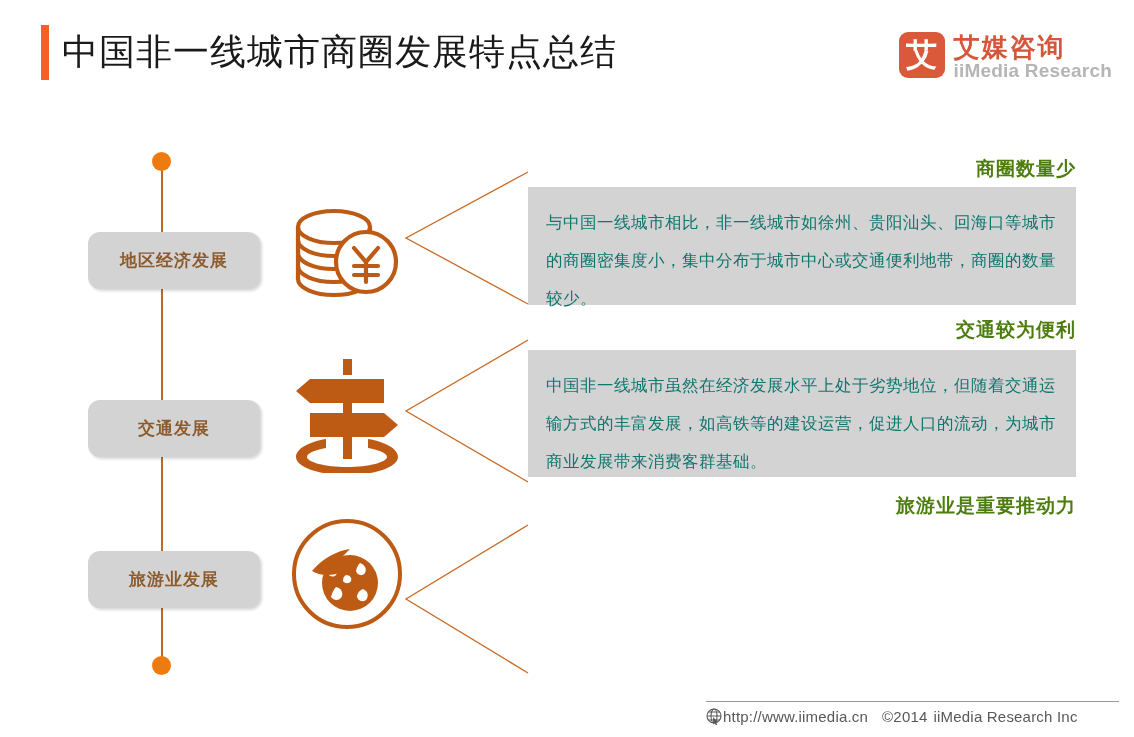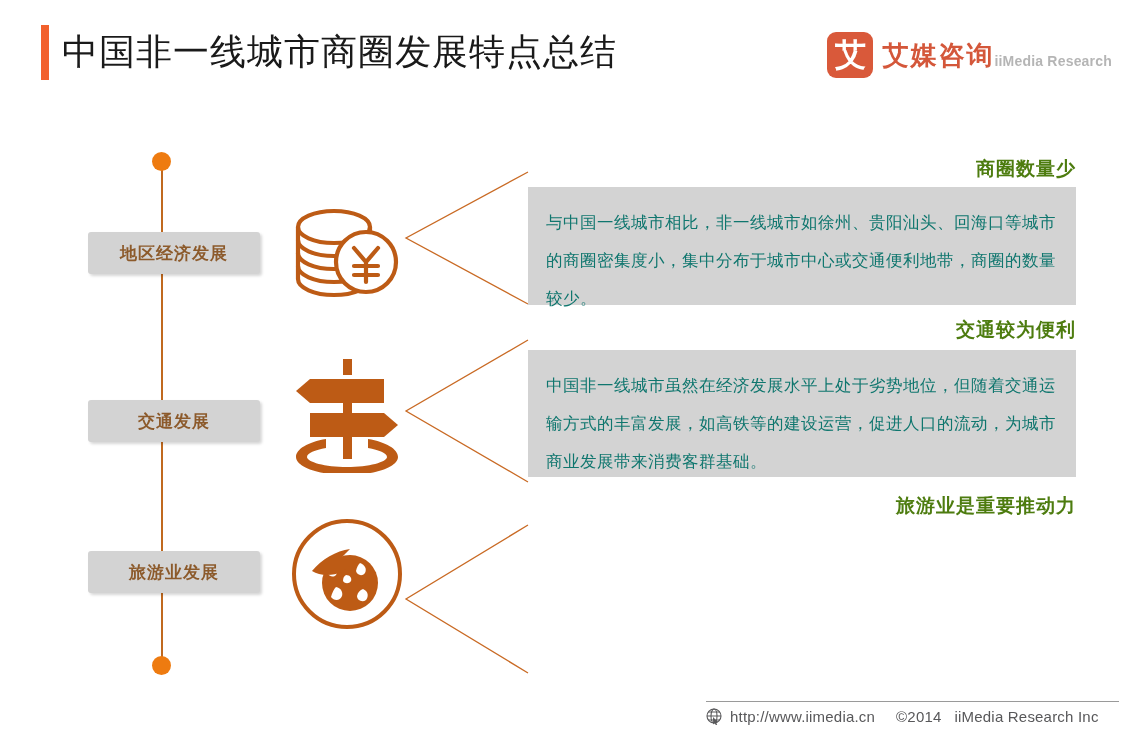--- a/index.html
+++ b/index.html
@@ -51,33 +51,32 @@
     border-radius: 9px;
     background: #d9593a;
     color: #ffffff;
     font-size: 31px;
     line-height: 46px;
     text-align: center;
     font-weight: 700;
   }
   #logo-text {
     display: flex;
-    flex-direction: row;
+    flex-direction: column;
     justify-content: center;
-    align-items: flex-end;
   }
   #logo-cn {
     font-size: 26px;
     line-height: 30px;
     letter-spacing: 2px;
     color: #d4573a;
     font-weight: 700;
   }
   #logo-en {
-    font-size: 14px;
+    font-size: 19px;
     line-height: 17px;
     letter-spacing: 0.2px;
     color: #b5b5b5;
     font-weight: 700;
   }
 
   
   #timeline {
     position: absolute;
     left: 0; top: 0;
@@ -110,23 +109,23 @@
   }
   #row-0 { top: 150px; height: 155px; }
   #row-1 { top: 310px; height: 165px; }
   #row-2 { top: 485px; height: 180px; }
 
   
   .row-label {
     position: absolute;
     left: 88px;
     width: 172px;
-    height: 42px;
+    height: 57px;
     background: #d3d3d3;
-    border-radius: 3px;
+    border-radius: 12px;
     box-shadow: 2px 2px 3px rgba(0,0,0,0.16);
     display: flex;
     align-items: center;
     justify-content: center;
     font-size: 17px;
     letter-spacing: 1px;
     color: #8c5a2b;
     font-weight: 700;
   }
   #row-0 .row-label { top: 82px; }
@@ -200,21 +199,20 @@
     position: absolute;
     left: 706px; top: 0;
     width: 413px; height: 1px;
     background: #9a9a9a;
   }
   #footer-inner {
     position: absolute;
     left: 706px; top: 7px;
     display: flex;
     align-items: center;
-    gap: 7px;
     font-size: 15px;
     color: #58585a;
     letter-spacing: 0.2px;
   }
   #footer-globe { display: block; }
   #footer-copy { margin-left: 14px; }
   #footer-company { margin-left: 6px; }
 </style>
 </head>
 <body>

